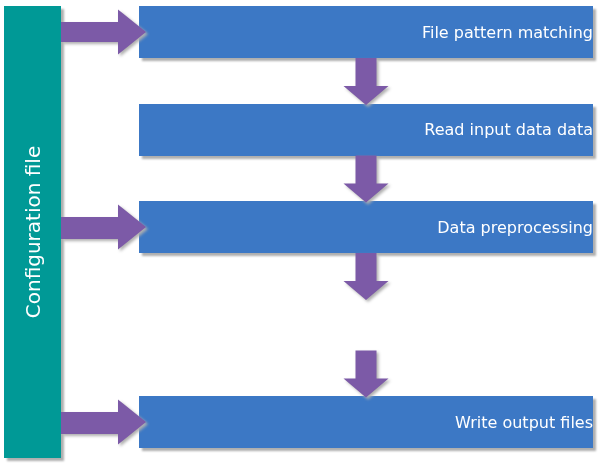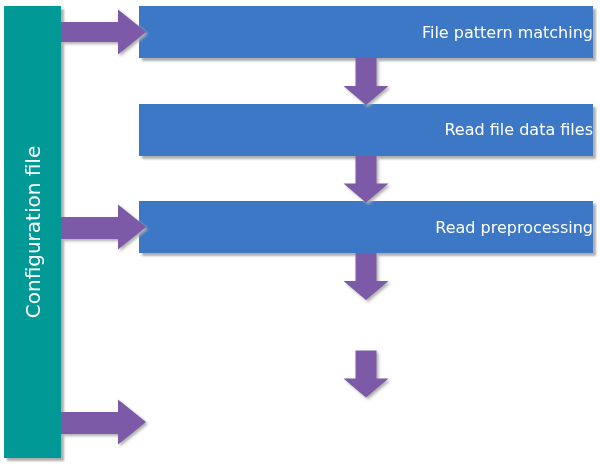--- a/index.html
+++ b/index.html
@@ -69,28 +69,31 @@
 
   <div class="config-bar">
     <span class="vlabel">Configuration file</span>
   </div>
 
   <div class="flow-box" style="top:6px">
     <span>File pattern matching</span>
   </div>
 
   <div class="flow-box" style="top:103.5px">
-    <span>Read file data files</span>
+    <span>Read input data data</span>
   </div>
 
   <div class="flow-box" style="top:201px">
-    <span>Read preprocessing</span>
+    <span>Data preprocessing</span>
   </div>
 
 
+  <div class="flow-box" style="top:396px">
+    <span>Write output files</span>
+  </div>
 
   <svg class="arrow-layer" viewBox="0 0 600 468">
     <g class="arrow-shadow">
 
       <polygon points="61,22 118,22 118,9.5 146,32 118,54.5 118,42 61,42"></polygon>
       <polygon points="61,217 118,217 118,204.5 146,227 118,249.5 118,239 61,239"></polygon>
       <polygon points="61,412 118,412 118,399.5 146,422 118,444.5 118,434 61,434"></polygon>
 
       <polygon points="355.5,58 376.5,58 376.5,86 388.5,86 366,105 343.5,86 355.5,86"></polygon>
       <polygon points="355.5,155.5 376.5,155.5 376.5,183.5 388.5,183.5 366,202.5 343.5,183.5 355.5,183.5"></polygon>

